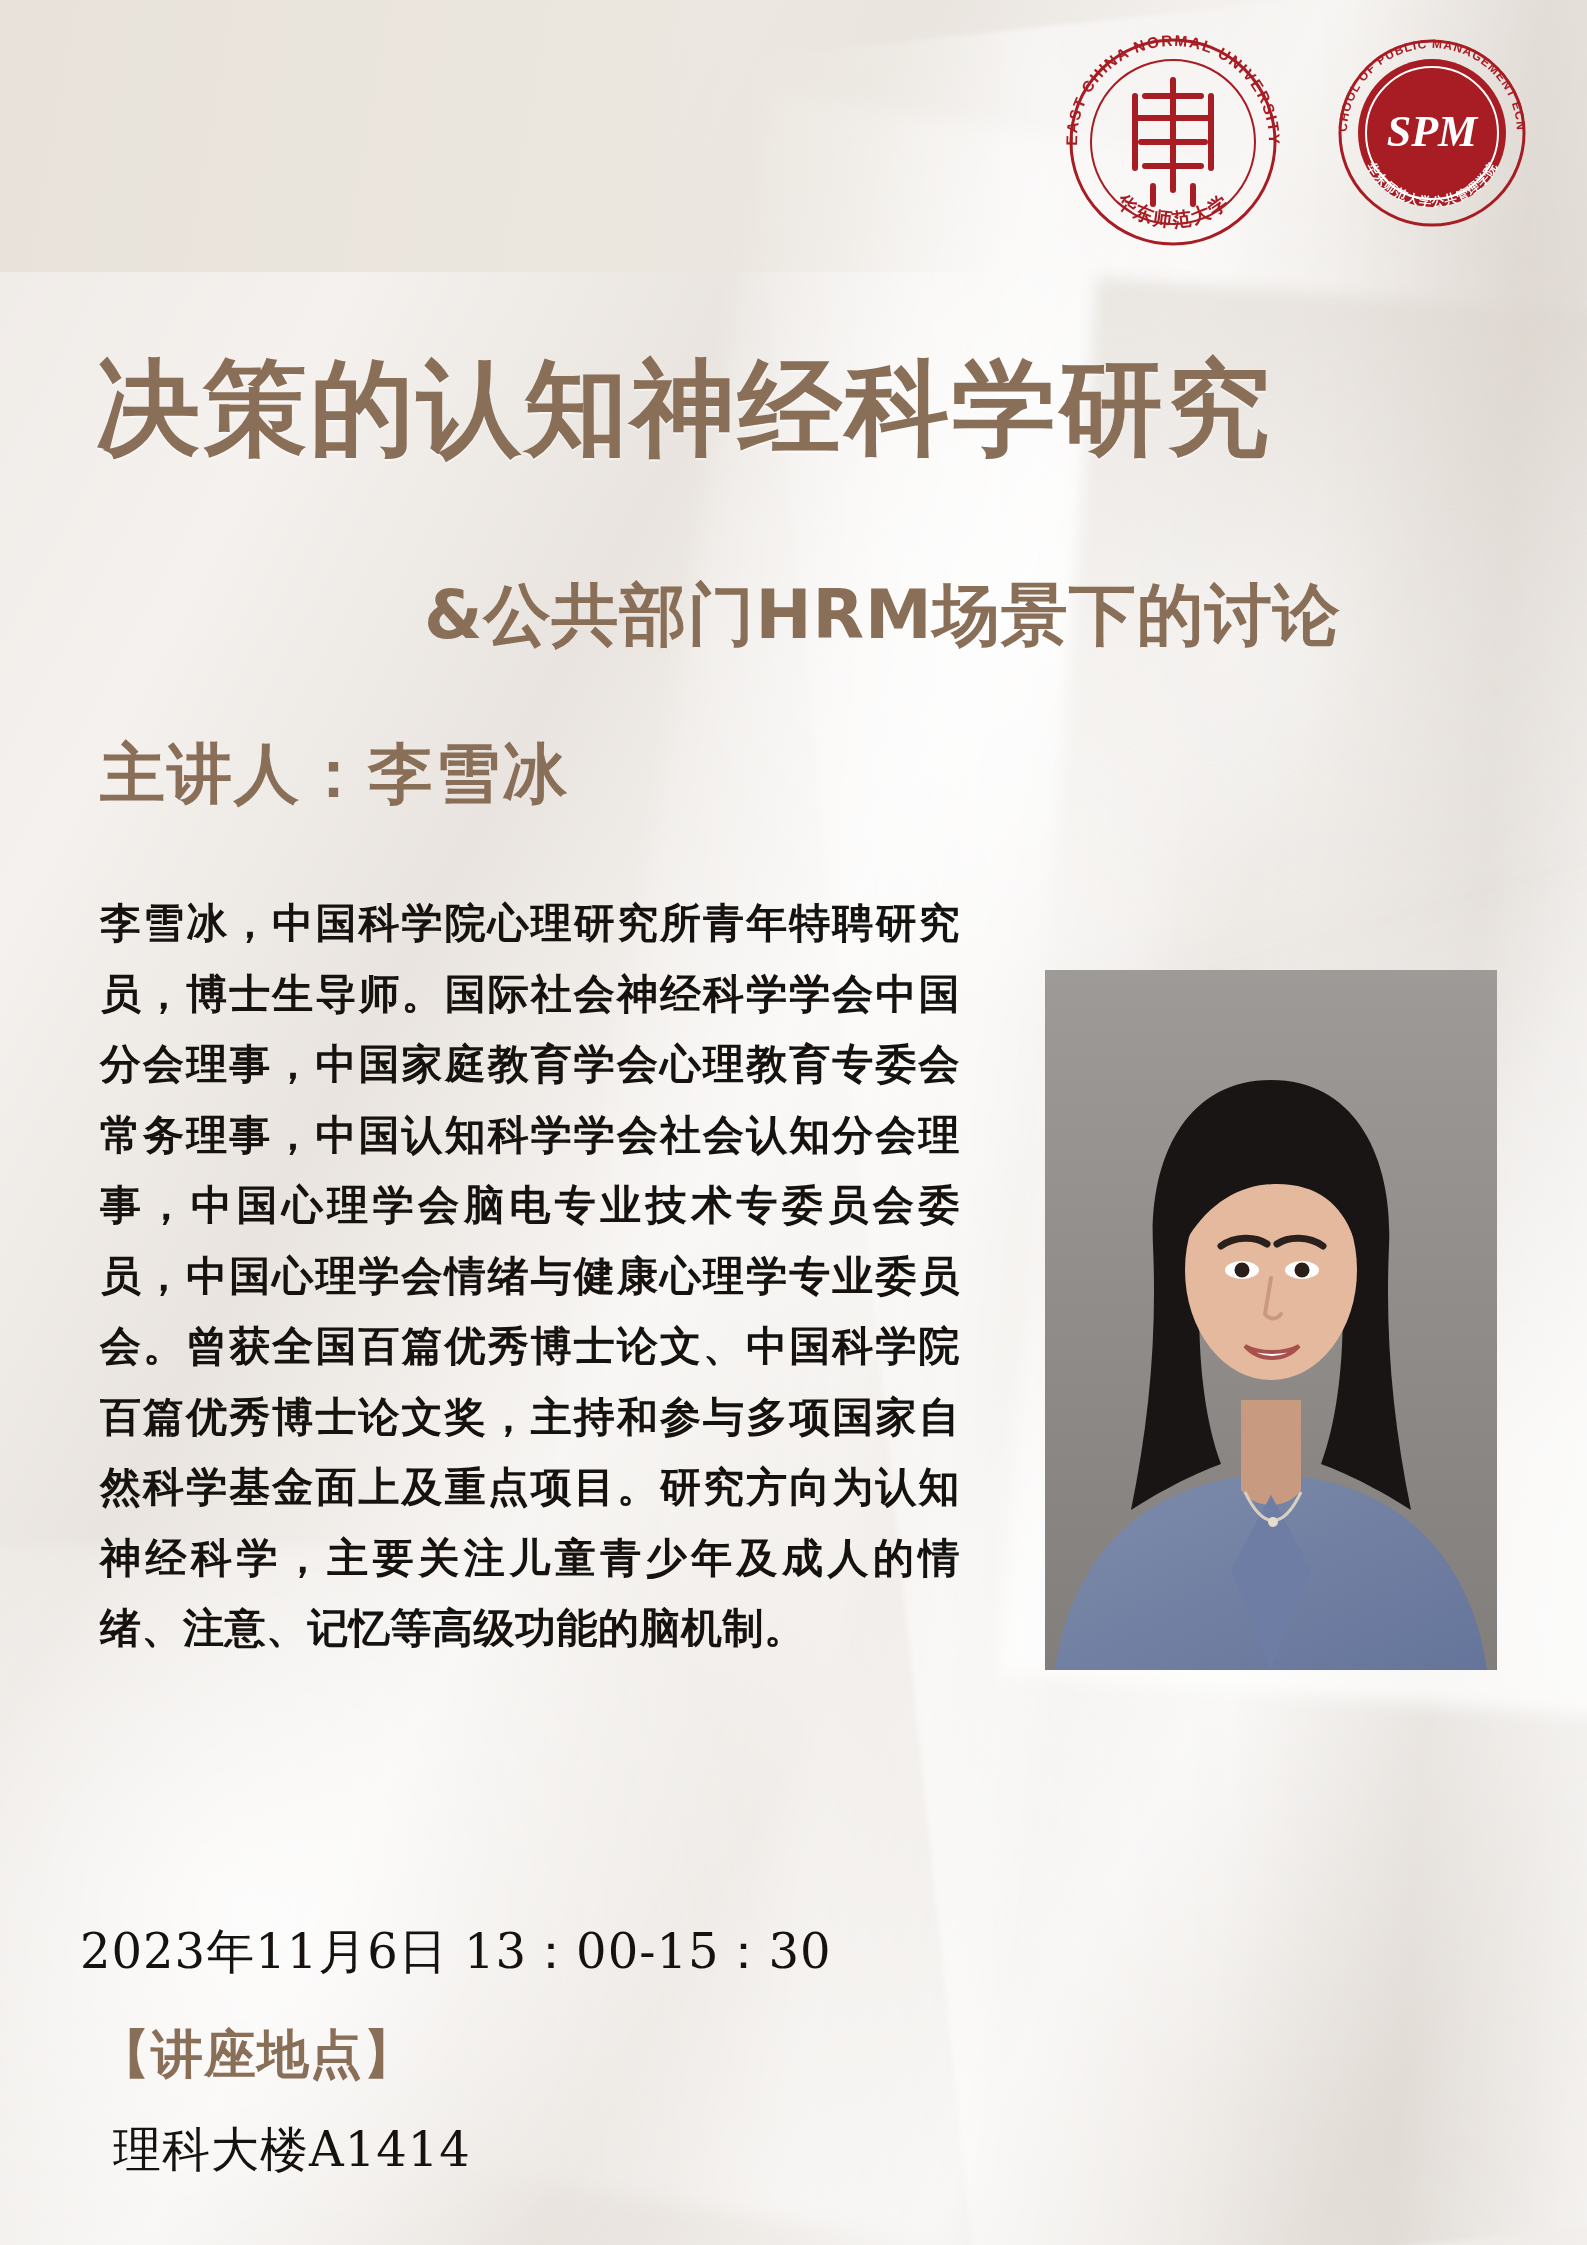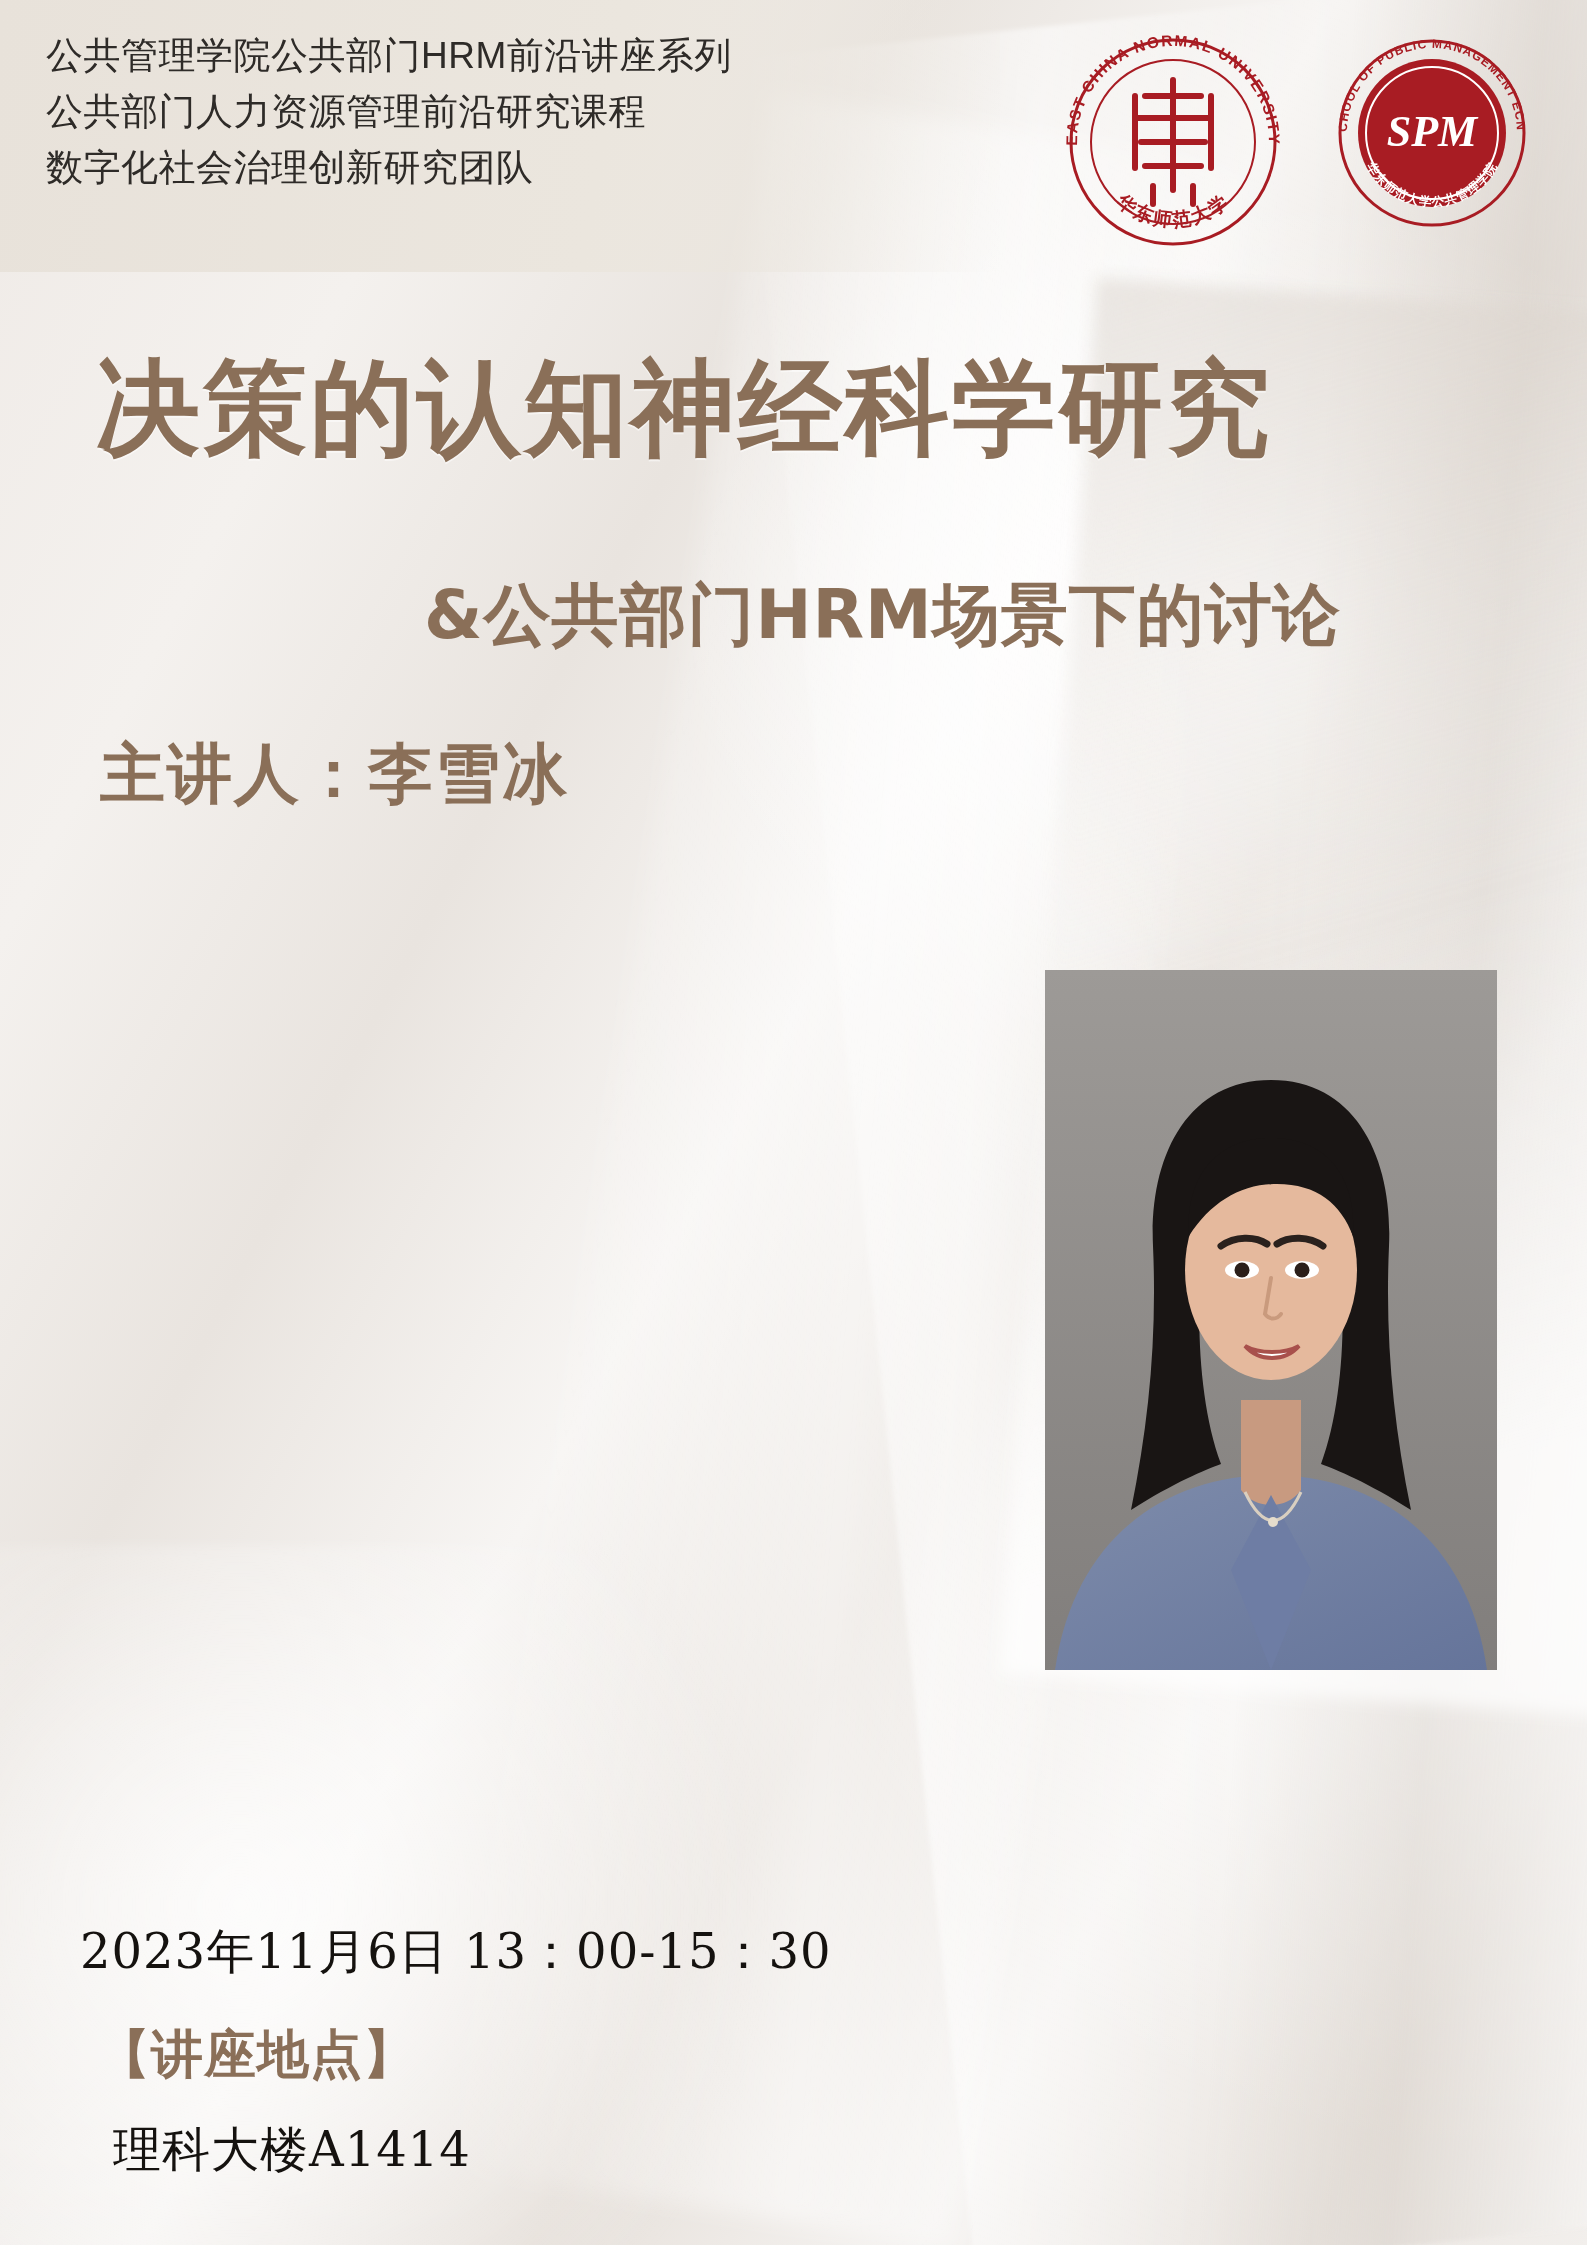--- a/index.html
+++ b/index.html
@@ -180,25 +180,20 @@
 
 <div class="poster">
 
   <div class="fold f1"></div>
   <div class="fold f2"></div>
   <div class="fold f3"></div>
   <div class="fold f4"></div>
 
   <div class="header-band"></div>
 
-  <div class="header-text">
-    <div>公共管理学院公共部门HRM前沿讲座系列</div>
-    <div>公共部门人力资源管理前沿研究课程</div>
-    <div>数字化社会治理创新研究团队</div>
-  </div>
 
   <div class="logos">
 
     <div class="logo-ecnu">
       <svg viewBox="0 0 248 248" width="248" height="248" xmlns="http://www.w3.org/2000/svg">
         <defs>
           <path id="ecnuTop" d="M 28,124 A 96,96 0 0 1 220,124"></path>
           <path id="ecnuBot" d="M 40,124 A 84,84 0 0 0 208,124"></path>
         </defs>
         <circle cx="124" cy="124" r="102" fill="none" stroke="#a81c23" stroke-width="3"></circle>
@@ -241,20 +236,21 @@
         <text x="109" y="122" text-anchor="middle" font-family="'Liberation Serif', serif" font-size="44" font-style="italic" font-weight="700" fill="#ffffff">SPM</text>
       </svg>
     </div>
 
   </div>
 
   <div class="title-main">决策的认知神经科学研究</div>
   <div class="title-sub">&amp;公共部门HRM场景下的讨论</div>
   <div class="speaker-line">主讲人：李雪冰</div>
 
+  <div class="bio">李雪冰，中国科学院心理研究所青年特聘研究员，博士生导师。国际社会神经科学学会中国分会理事，中国家庭教育学会心理教育专委会常务理事，中国认知科学学会社会认知分会理事，中国心理学会脑电专业技术专委员会委员，中国心理学会情绪与健康心理学专业委员会。曾获全国百篇优秀博士论文、中国科学院百篇优秀博士论文奖，主持和参与多项国家自然科学基金面上及重点项目。研究方向为认知神经科学，主要关注儿童青少年及成人的情绪、注意、记忆等高级功能的脑机制。</div>
 
   <div class="portrait">
     <svg viewBox="0 0 452 700" width="452" height="700" xmlns="http://www.w3.org/2000/svg">
       <defs>
         <linearGradient id="bg" x1="0" y1="0" x2="0" y2="1">
           <stop offset="0%" stop-color="#9d9a97"></stop>
           <stop offset="100%" stop-color="#817e7c"></stop>
         </linearGradient>
         <linearGradient id="shirt" x1="0" y1="0" x2="1" y2="1">
           <stop offset="0%" stop-color="#7e8cab"></stop>

